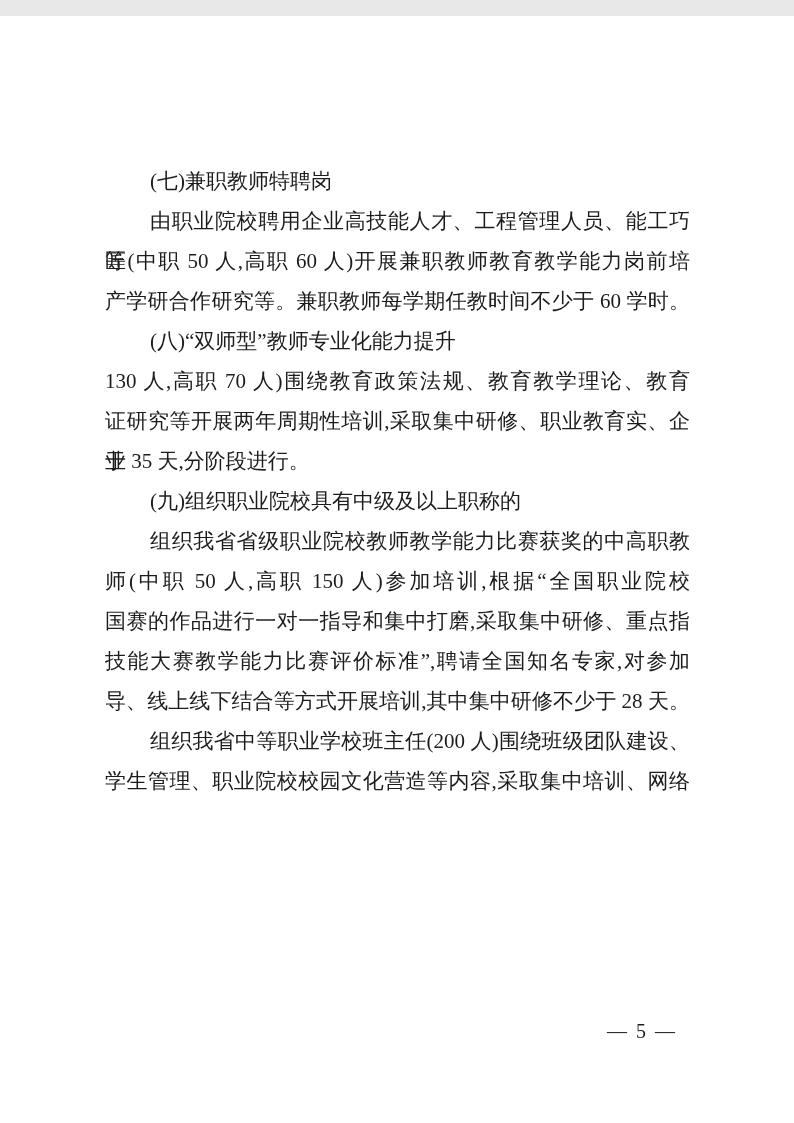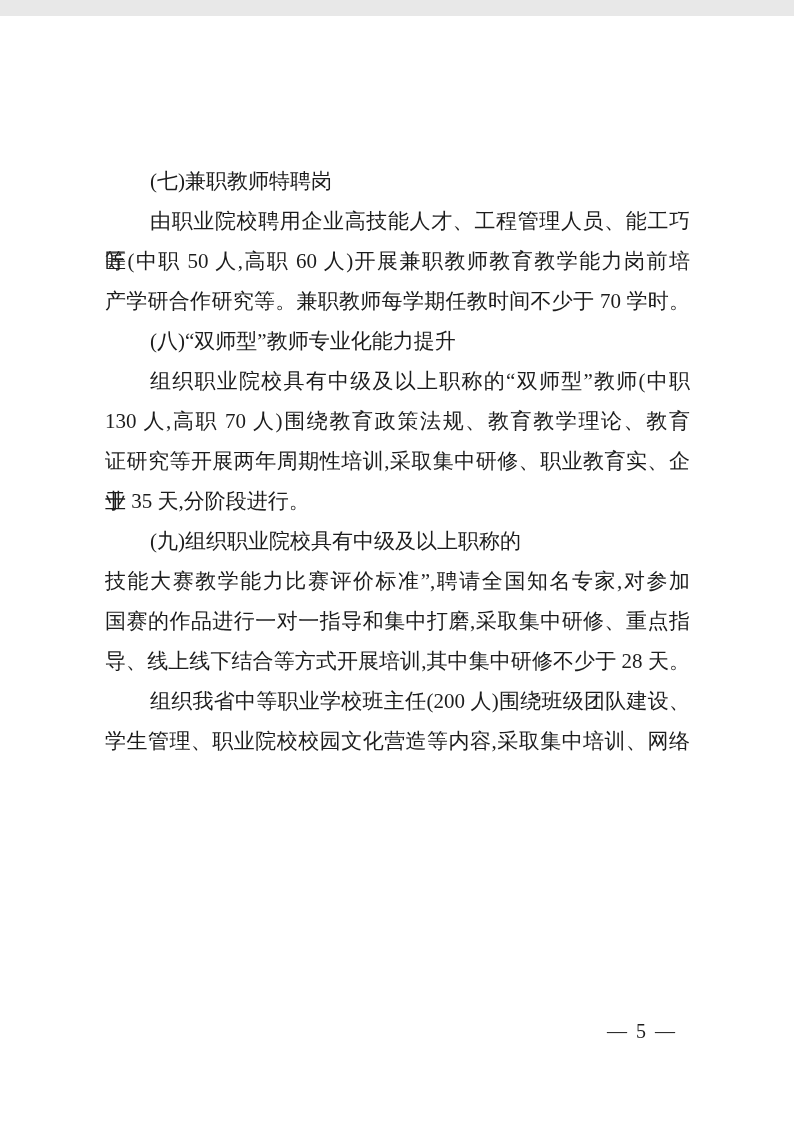--- a/index.html
+++ b/index.html
@@ -58,27 +58,28 @@
   }
 </style>
 </head>
 <body>
 
 <div class="page">
   <div class="text-block" id="text-block">
       <div class="line heading">(七)兼职教师特聘岗</div>
       <div class="line first">由职业院校聘用企业高技能人才、工程管理人员、能工巧匠</div>
       <div class="line full">等(中职 50 人,高职 60 人)开展兼职教师教育教学能力岗前培</div>
-      <div class="line full">产学研合作研究等。兼职教师每学期任教时间不少于 70 学时。</div>
+      <div class="line full">产学研合作研究等。兼职教师每学期任教时间不少于 60 学时。</div>
       <div class="line heading">(八)“双师型”教师专业化能力提升</div>
-      <div class="line first">组织职业院校具有中级及以上职称的“双师型”教师(中职</div>
       <div class="line full">130 人,高职 70 人)围绕教育政策法规、教育教学理论、教育</div>
       <div class="line full">证研究等开展两年周期性培训,采取集中研修、职业教育实、企业</div>
       <div class="line last">于 35 天,分阶段进行。</div>
       <div class="line heading">(九)组织职业院校具有中级及以上职称的</div>
+      <div class="line first">组织我省省级职业院校教师教学能力比赛获奖的中高职教</div>
+      <div class="line full">师(中职 50 人,高职 150 人)参加培训,根据“全国职业院校</div>
+      <div class="line full">国赛的作品进行一对一指导和集中打磨,采取集中研修、重点指</div>
       <div class="line full">技能大赛教学能力比赛评价标准”,聘请全国知名专家,对参加</div>
-      <div class="line full">国赛的作品进行一对一指导和集中打磨,采取集中研修、重点指</div>
       <div class="line full">导、线上线下结合等方式开展培训,其中集中研修不少于 28 天。</div>
       <div class="line first">组织我省中等职业学校班主任(200 人)围绕班级团队建设、</div>
       <div class="line full">学生管理、职业院校校园文化营造等内容,采取集中培训、网络</div>
     </div>
   <div class="page-number">— 5 —</div>
 </div>
 
 </body></html>

